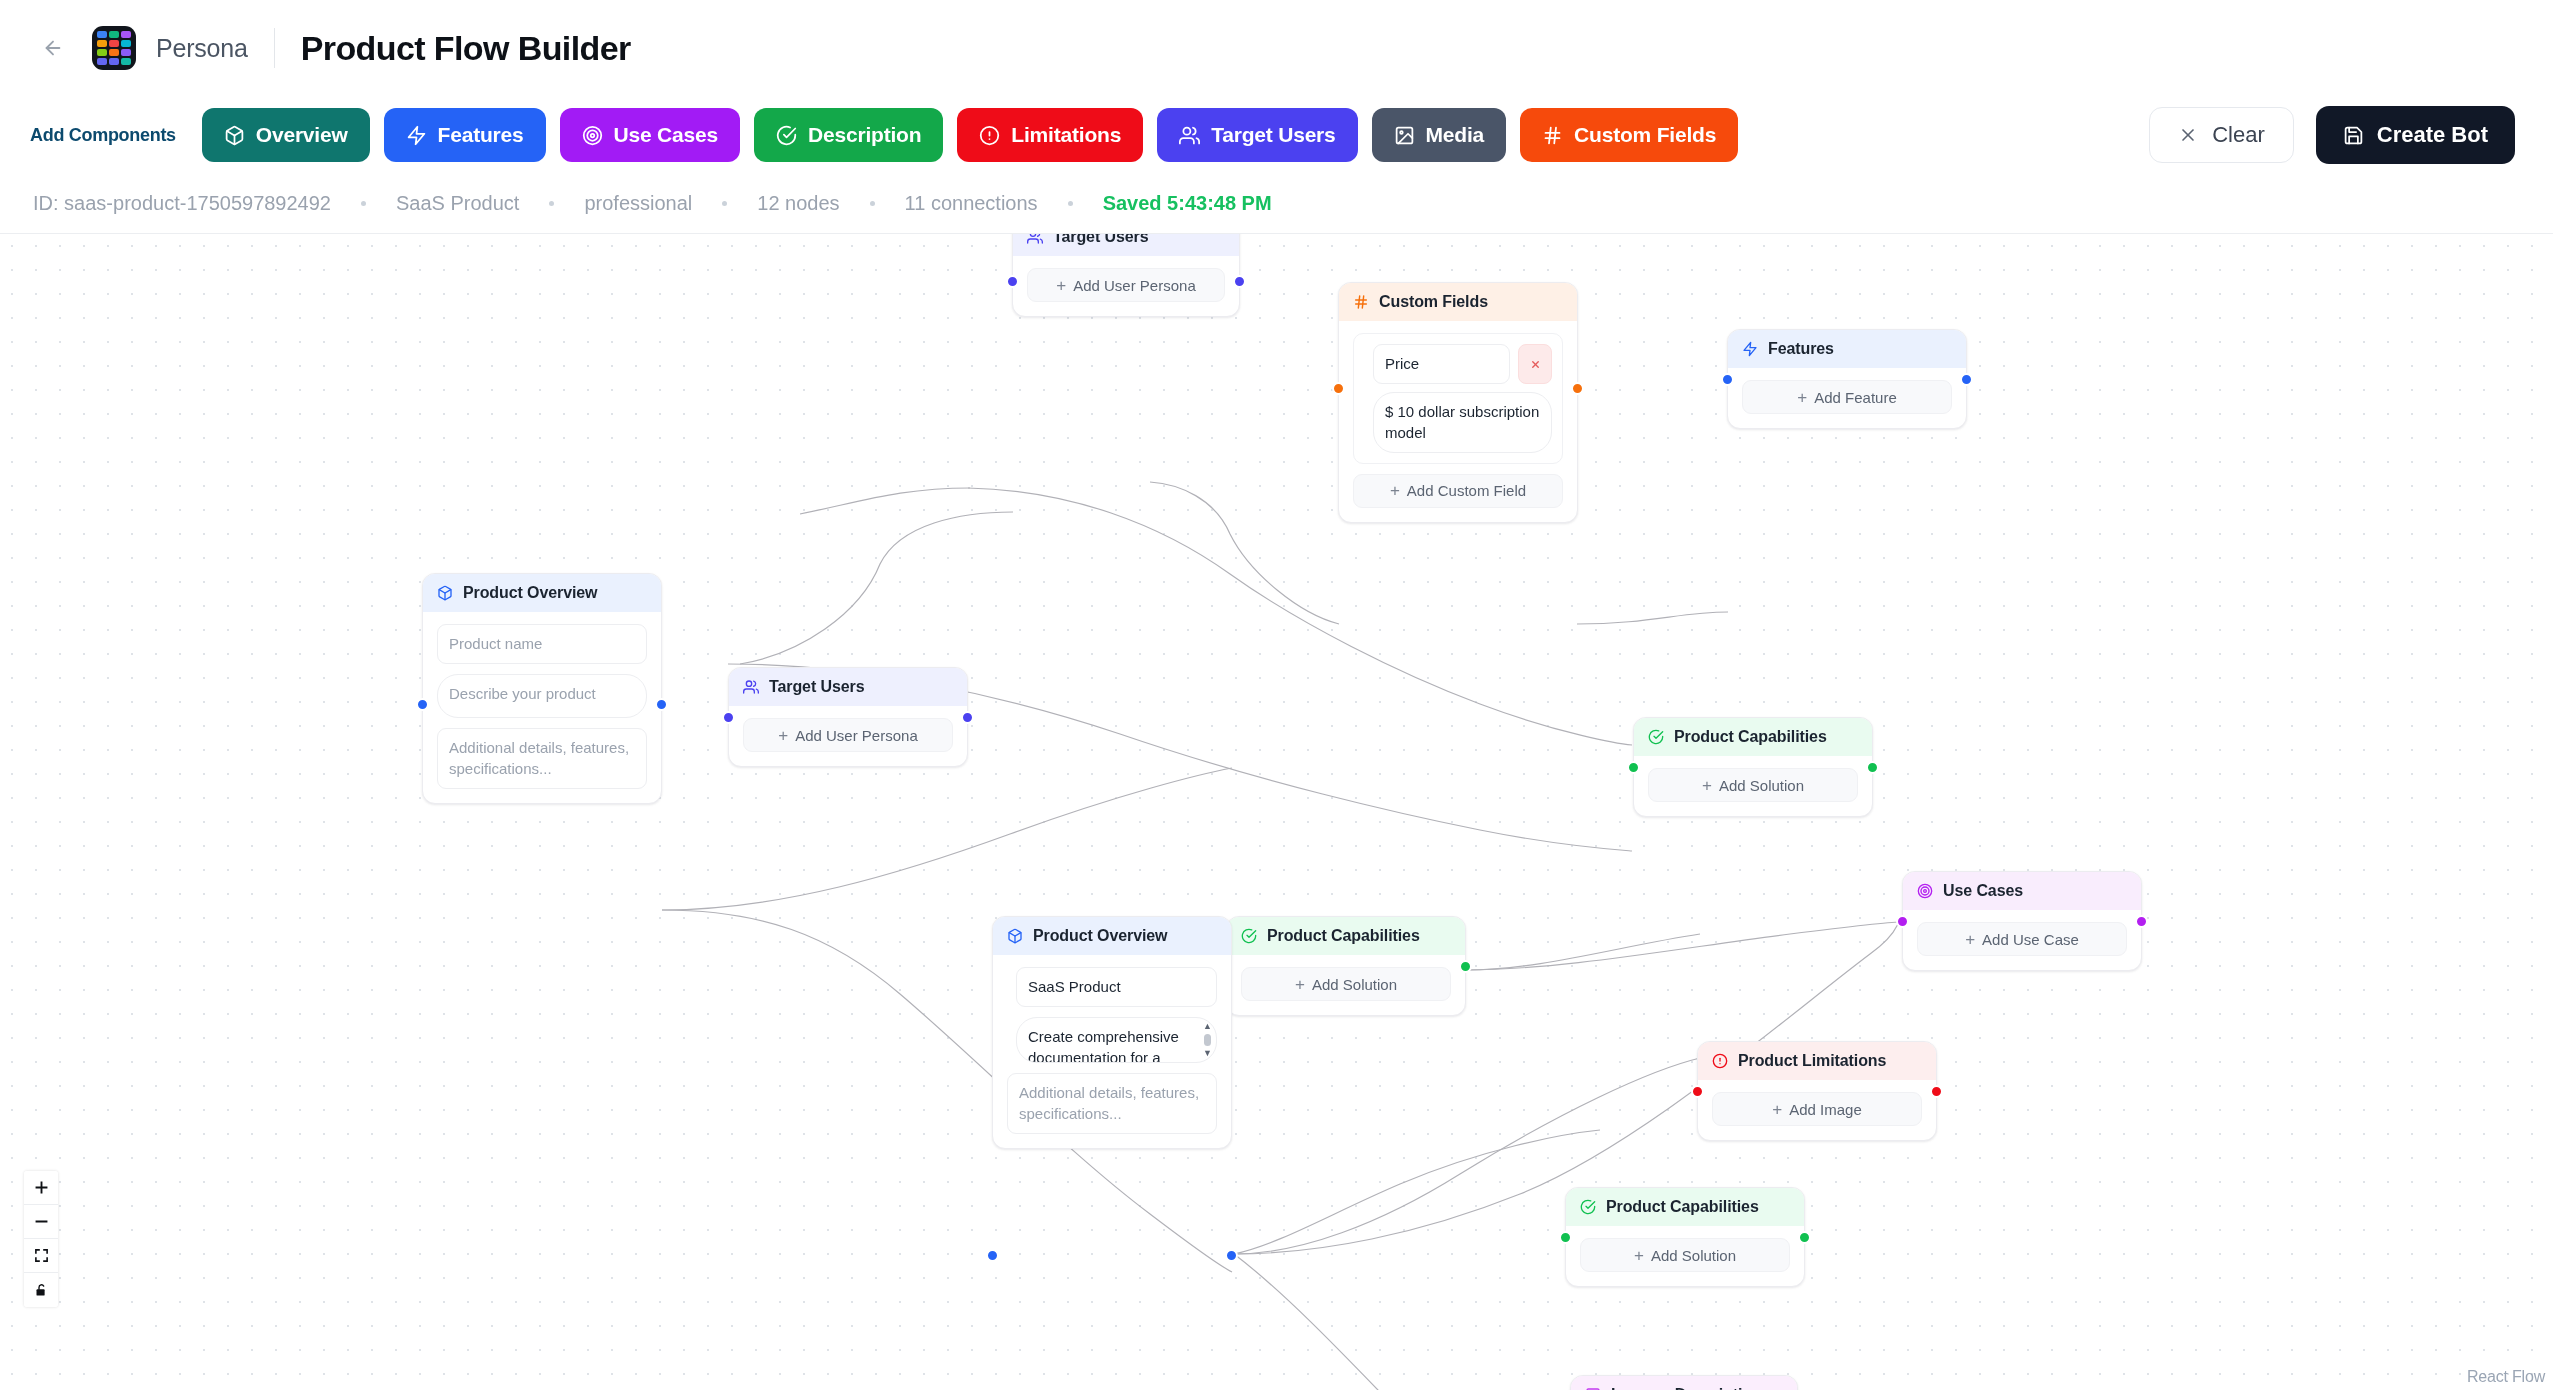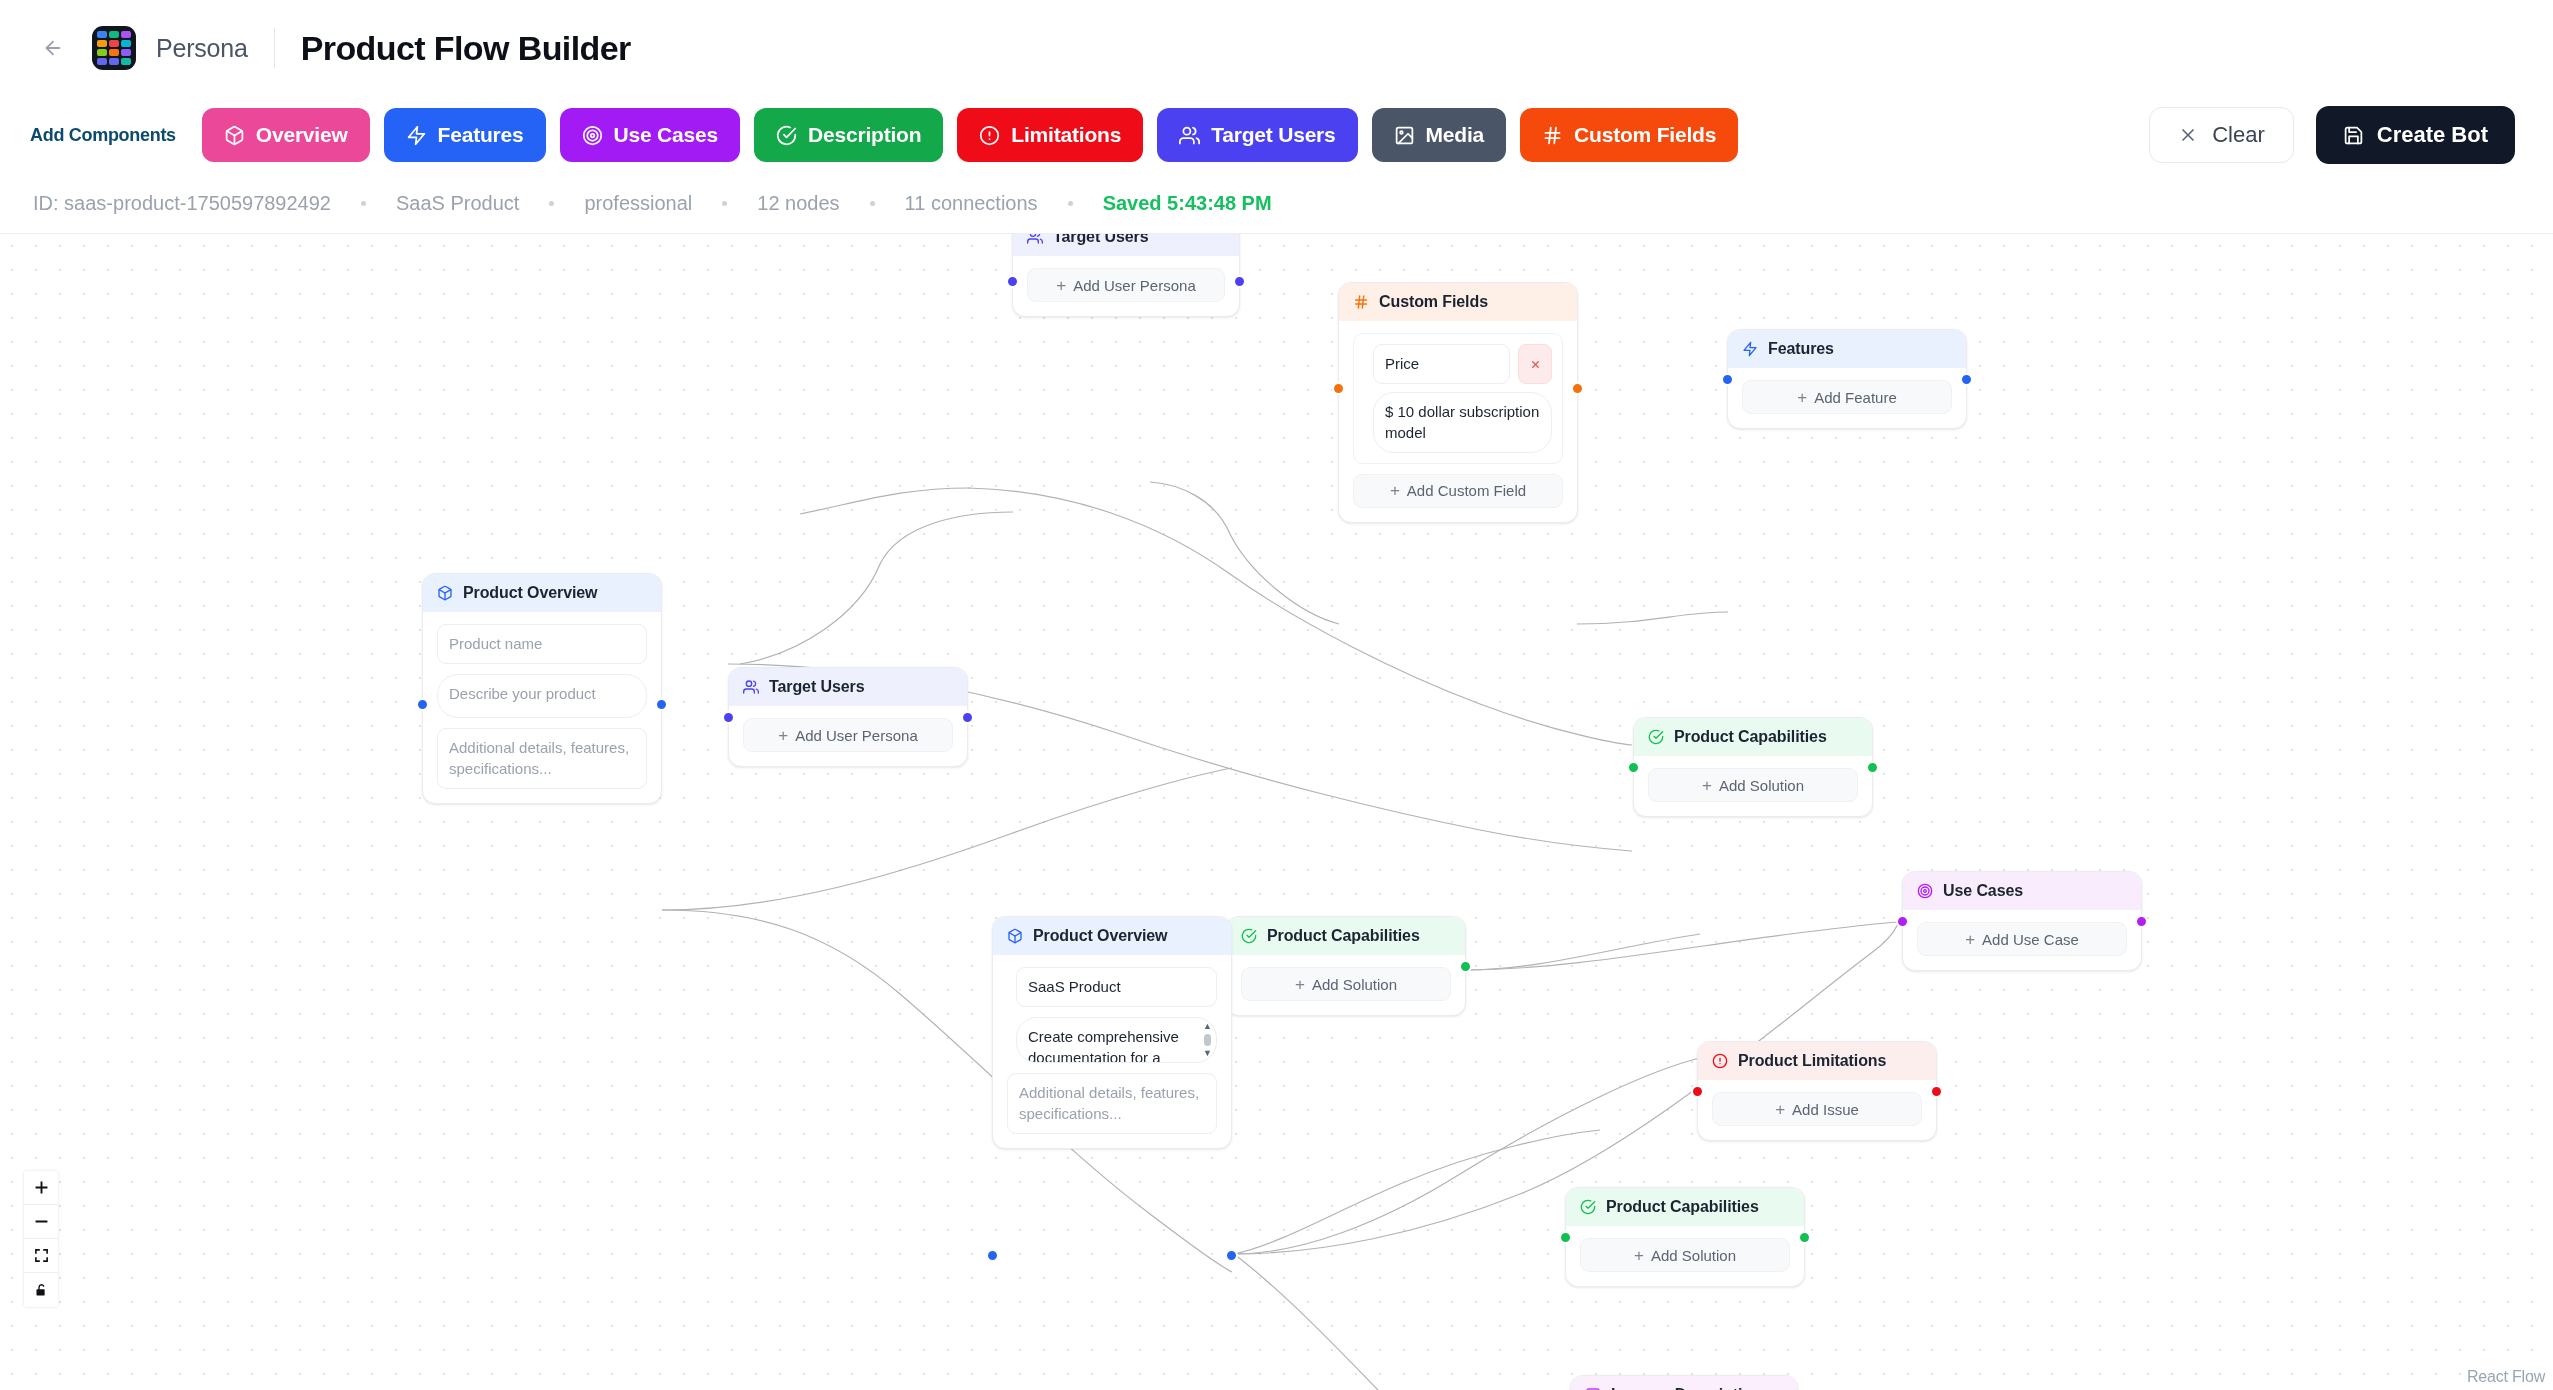--- a/index.html
+++ b/index.html
@@ -211,21 +211,21 @@
     </div>
 
     <div class="brand-name">Persona</div>
     <div class="vdiv"></div>
     <div class="page-title">Product Flow Builder</div>
   </div>
 
   <div class="toolbar">
     <div class="toolbar-label">Add Components</div>
 
-    <button class="comp-btn" id="btn0" style="background: #ec4899; text-align: right;">
+    <button class="comp-btn" id="btn0" style="background: #0f766e; text-align: right;">
       <svg width="21" height="21" viewBox="0 0 24 24" fill="none" stroke="currentColor" stroke-width="2" stroke-linecap="round" stroke-linejoin="round">
         <path d="M21 16V8a2 2 0 0 0-1-1.73l-7-4a2 2 0 0 0-2 0l-7 4A2 2 0 0 0 3 8v8a2 2 0 0 0 1 1.73l7 4a2 2 0 0 0 2 0l7-4A2 2 0 0 0 21 16z"></path>
         <polyline points="3.27 6.96 12 12.01 20.73 6.96"></polyline>
           <line x1="12" y1="22.08" x2="12" y2="12"></line>
       </svg>
         <span>Overview</span>
     </button>
 
     <button class="comp-btn" id="btn1" style="background: rgb(37, 99, 246);">
       <svg width="21" height="21" viewBox="0 0 24 24" fill="none" stroke="currentColor" stroke-width="2" stroke-linecap="round" stroke-linejoin="round">
@@ -511,21 +511,21 @@
         <svg width="16" height="16" viewBox="0 0 24 24" fill="none" stroke="#ef0c18" stroke-width="2" stroke-linecap="round" stroke-linejoin="round">
           <circle cx="12" cy="12" r="10"></circle>
             <line x1="12" y1="8" x2="12" y2="12"></line>
             <line x1="12" y1="16" x2="12.01" y2="16"></line>
         </svg>
         <span>Product Limitations</span>
       </div>
       <div class="node-body">
         <div class="add-btn">
           <span class="pl">+</span>
-          <span>Add Issue</span>
+          <span>Add Image</span>
         </div>
       </div>
       <div class="handle l" style="background:#ef0c18;"></div>
       <div class="handle r" style="background:#ef0c18;"></div>
     </div>
 
     <div class="node" style="left:992px; top:682px; width:240px;">
       <div class="node-head h-overview">
         <svg width="16" height="16" viewBox="0 0 24 24" fill="none" stroke="#2563f6" stroke-width="2" stroke-linecap="round" stroke-linejoin="round">
           <path d="M21 16V8a2 2 0 0 0-1-1.73l-7-4a2 2 0 0 0-2 0l-7 4A2 2 0 0 0 3 8v8a2 2 0 0 0 1 1.73l7 4a2 2 0 0 0 2 0l7-4A2 2 0 0 0 21 16z"></path>

